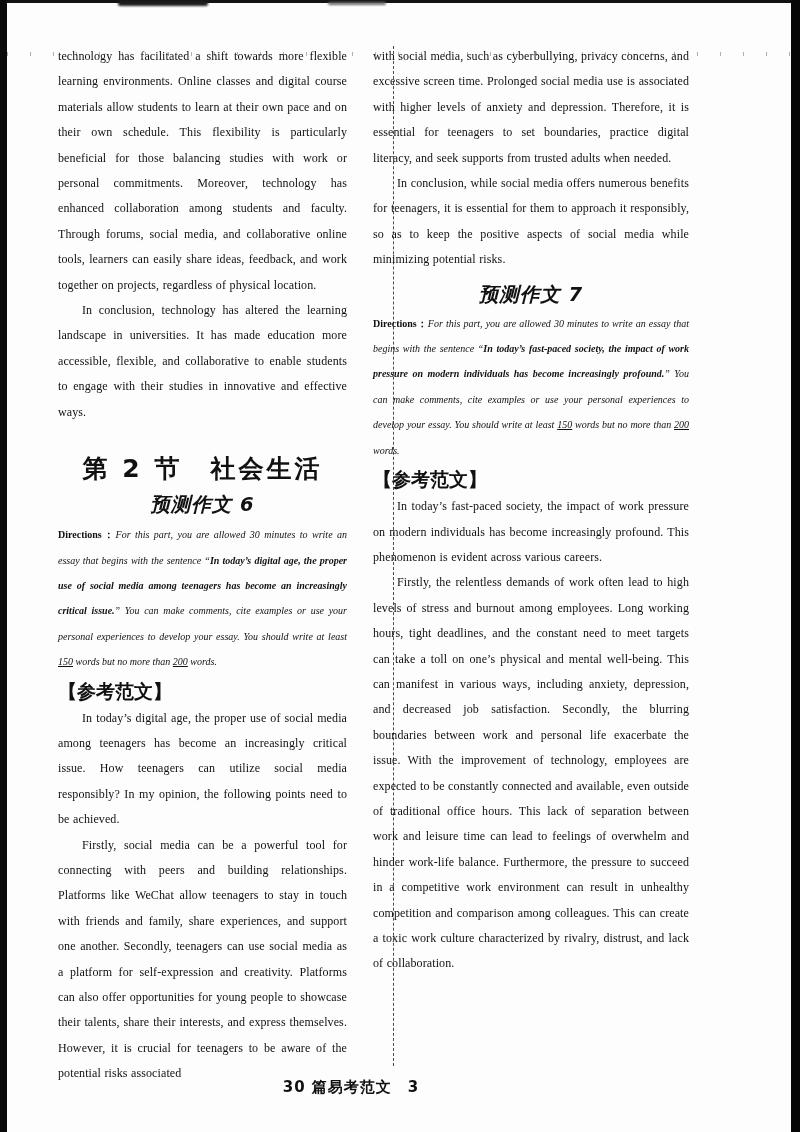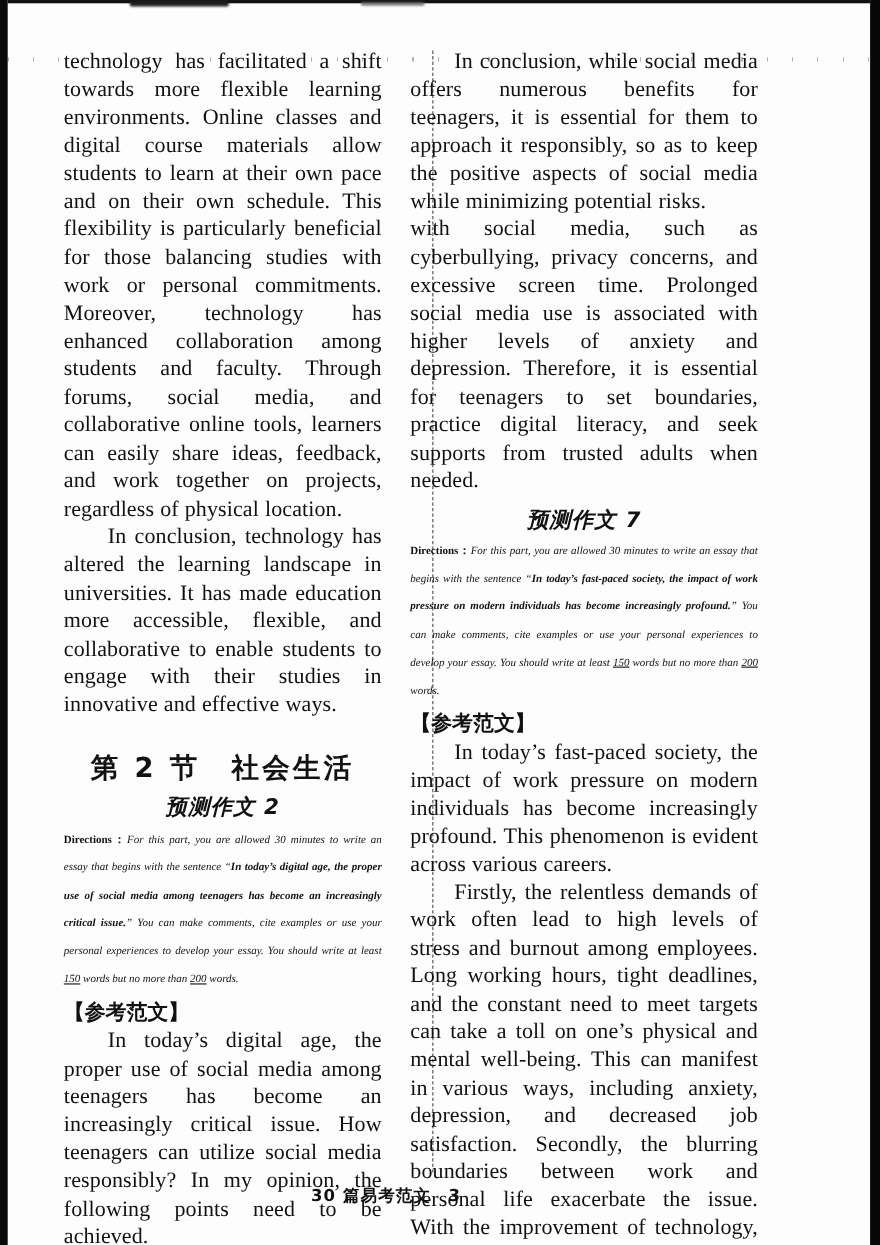--- a/index.html
+++ b/index.html
@@ -88,21 +88,21 @@
     top: 46px;
     width: 0;
     height: 1020px;
     border-left: 1px dashed #2b2b2b;
     opacity: .85;
   }
 
   
   p.body {
     margin: 0;
-    font-size: 20px;
+    font-size: 12px;
     line-height: 25.4px;
     text-align: justify;
     text-align-last: left;
     letter-spacing: .1px;
     word-spacing: .4px;
   }
   p.body.indent { text-indent: 2em; }
   p.body.cont   { text-indent: 0; }
 
   
@@ -187,36 +187,36 @@
   <div class="columns">
 
     <div class="col col-left">
 
       <p class="body cont">technology has facilitated a shift towards more flexible learning environments. Online classes and digital course materials allow students to learn at their own pace and on their own schedule. This flexibility is particularly beneficial for those balancing studies with work or personal commitments. Moreover, technology has enhanced collaboration among students and faculty. Through forums, social media, and collaborative online tools, learners can easily share ideas, feedback, and work together on projects, regardless of physical location.</p>
 
       <p class="body indent">In conclusion, technology has altered the learning landscape in universities. It has made education more accessible, flexible, and collaborative to enable students to engage with their studies in innovative and effective ways.</p>
 
       <h1 class="section-heading">第 2 节　社会生活</h1>
 
-      <h2 class="essay-heading">预测作文 2</h2>
+      <h2 class="essay-heading">预测作文 6</h2>
 
       <p class="directions"><span class="lbl">Directions：</span><span>For this part, you are allowed 30 minutes to write an essay that begins with the sentence “</span><span class="quoted">In today’s digital age, the proper use of social media among teenagers has become an increasingly critical issue.</span><span>” You can make comments, cite examples or use your personal experiences to develop your essay. You should write at least </span><span class="ul">150</span><span> words but no more than </span><span class="ul">200</span><span> words.</span></p>
 
       <h3 class="ref-heading">【参考范文】</h3>
 
       <p class="body indent">In today’s digital age, the proper use of social media among teenagers has become an increasingly critical issue. How teenagers can utilize social media responsibly? In my opinion, the following points need to be achieved.</p>
 
       <p class="body indent">Firstly, social media can be a powerful tool for connecting with peers and building relationships. Platforms like WeChat allow teenagers to stay in touch with friends and family, share experiences, and support one another. Secondly, teenagers can use social media as a platform for self-expression and creativity. Platforms can also offer opportunities for young people to showcase their talents, share their interests, and express themselves. However, it is crucial for teenagers to be aware of the potential risks associated</p>
     </div>
 
     <div class="col col-right">
 
+      <p class="body cont">with social media, such as cyberbullying, privacy concerns, and excessive screen time. Prolonged social media use is associated with higher levels of anxiety and depression. Therefore, it is essential for teenagers to set boundaries, practice digital literacy, and seek supports from trusted adults when needed.</p>
+
       <p class="body indent">In conclusion, while social media offers numerous benefits for teenagers, it is essential for them to approach it responsibly, so as to keep the positive aspects of social media while minimizing potential risks.</p>
-
-      <p class="body cont">with social media, such as cyberbullying, privacy concerns, and excessive screen time. Prolonged social media use is associated with higher levels of anxiety and depression. Therefore, it is essential for teenagers to set boundaries, practice digital literacy, and seek supports from trusted adults when needed.</p>
 
       <h2 class="essay-heading essay-heading-right">预测作文 7</h2>
 
       <p class="directions"><span class="lbl">Directions：</span><span>For this part, you are allowed 30 minutes to write an essay that begins with the sentence “</span><span class="quoted">In today’s fast-paced society, the impact of work pressure on modern individuals has become increasingly profound.</span><span>” You can make comments, cite examples or use your personal experiences to develop your essay. You should write at least </span><span class="ul">150</span><span> words but no more than </span><span class="ul">200</span><span> words.</span></p>
 
       <h3 class="ref-heading">【参考范文】</h3>
 
       <p class="body indent">In today’s fast-paced society, the impact of work pressure on modern individuals has become increasingly profound. This phenomenon is evident across various careers.</p>
 
       <p class="body indent">Firstly, the relentless demands of work often lead to high levels of stress and burnout among employees. Long working hours, tight deadlines, and the constant need to meet targets can take a toll on one’s physical and mental well-being. This can manifest in various ways, including anxiety, depression, and decreased job satisfaction. Secondly, the blurring boundaries between work and personal life exacerbate the issue. With the improvement of technology, employees are expected to be constantly connected and available, even outside of traditional office hours. This lack of separation between work and leisure time can lead to feelings of overwhelm and hinder work-life balance. Furthermore, the pressure to succeed in a competitive work environment can result in unhealthy competition and comparison among colleagues. This can create a toxic work culture characterized by rivalry, distrust, and lack of collaboration.</p>

